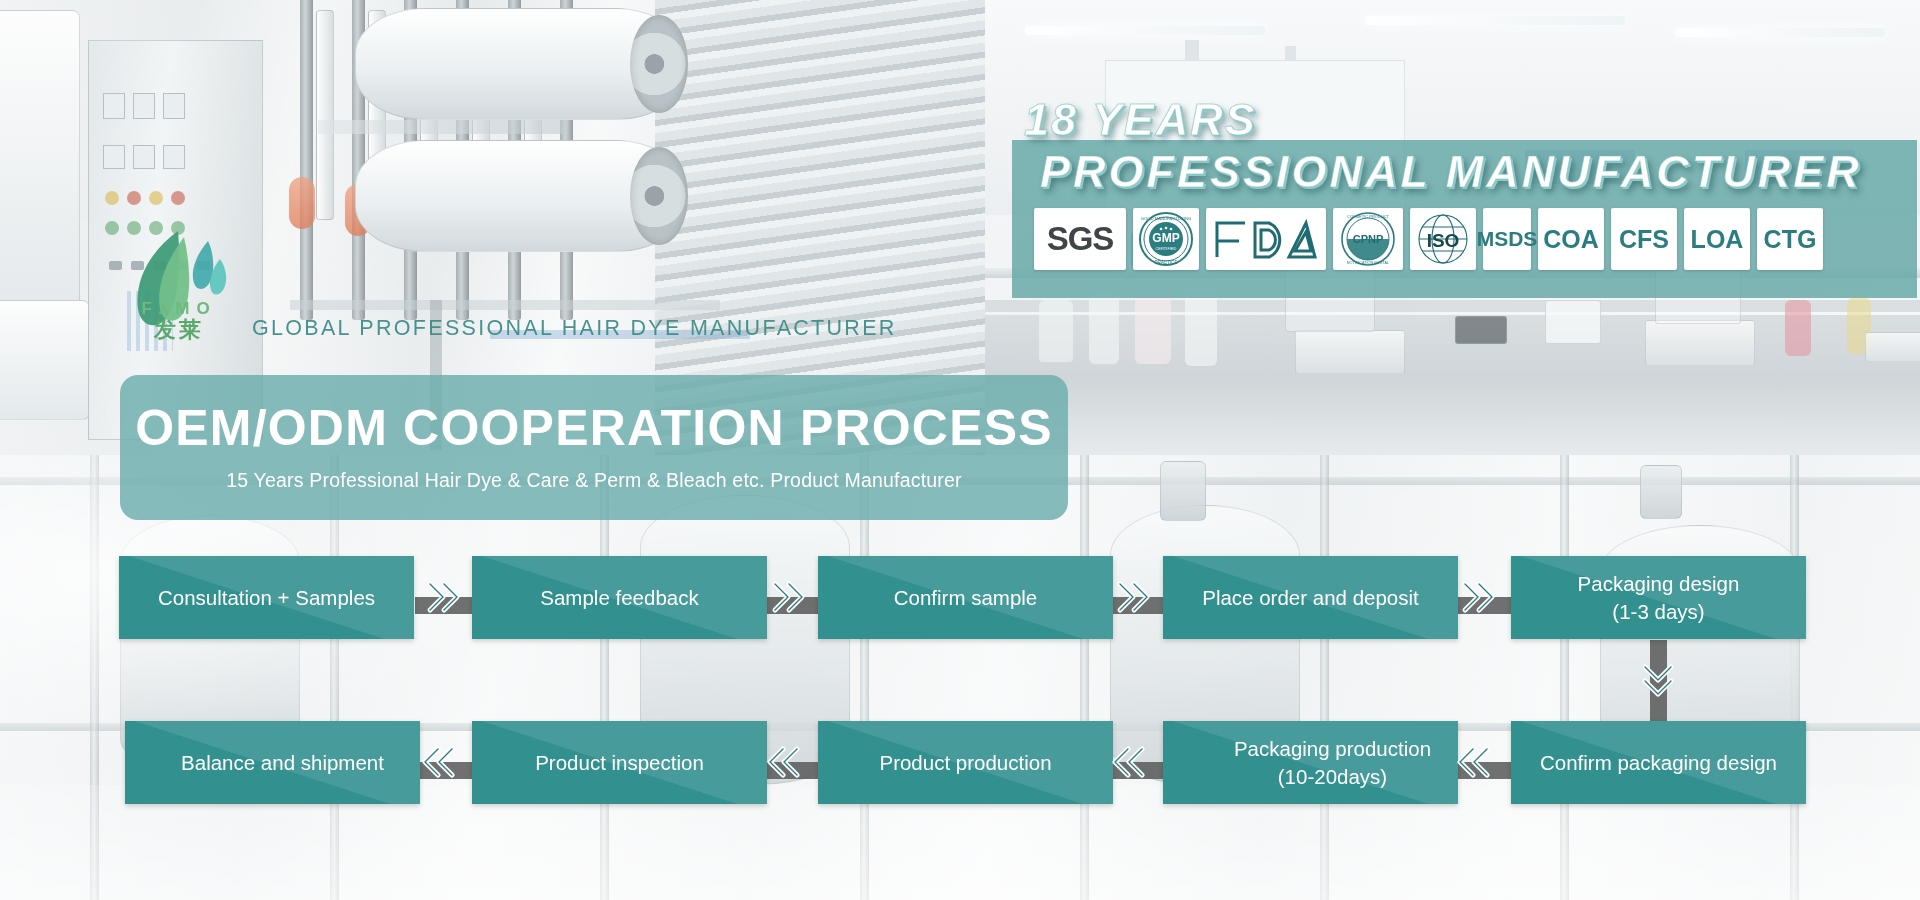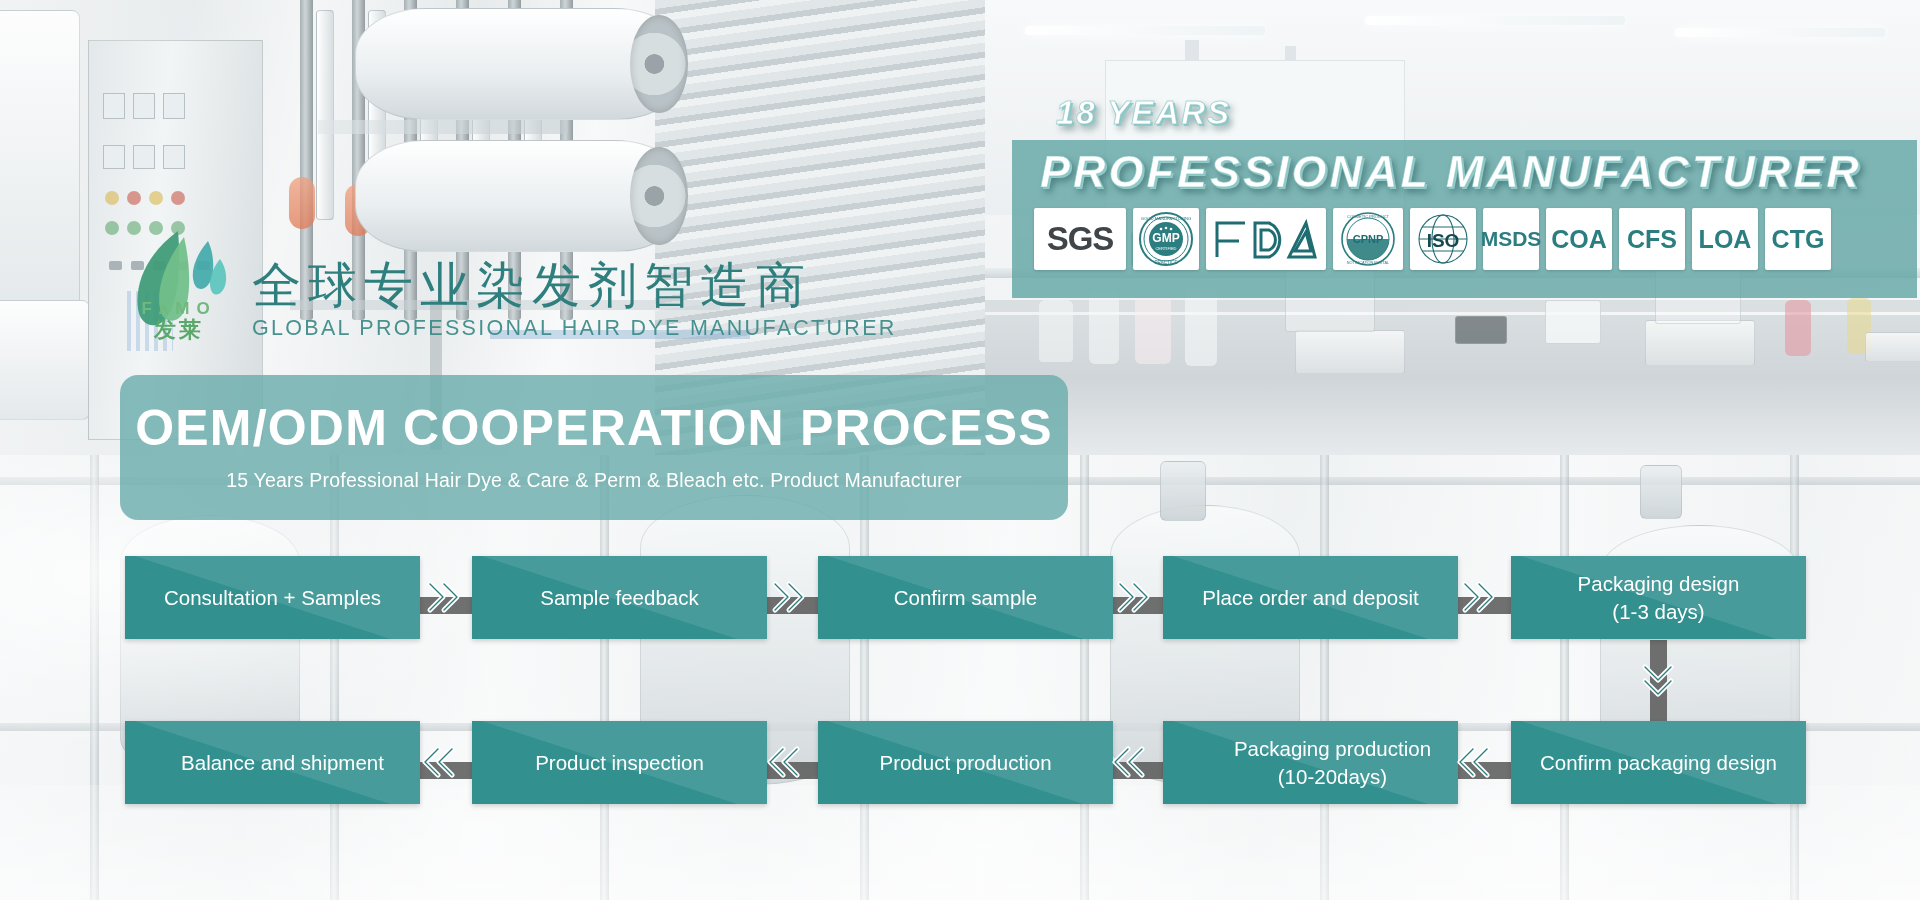--- a/index.html
+++ b/index.html
@@ -91,22 +91,22 @@
     font-size:22px; letter-spacing:3px; color:#5aa96b; font-weight:700; }
   .slogan { padding-bottom:4px; }
   .slogan-cn { font-size:49px; letter-spacing:7px; color:#2e7f7e; font-weight:500;
     line-height:1.08; white-space:nowrap; }
   .slogan-en { font-size:21.5px; letter-spacing:2.3px; color:#3a8a87; font-weight:400;
     white-space:nowrap; margin-top:4px; opacity:.92; }
 
   
   #years-banner { position:absolute; left:1012px; top:140px; width:905px; height:158px;
     background:rgba(96,165,164,.80); }
-  .yb-title { position:absolute; left:44px; top:-46px; font-style:italic; font-weight:900;
-    font-size:33px; letter-spacing:2px; color:#ffffff; white-space:nowrap;
+  .yb-title { position:absolute; left:12px; top:-46px; font-style:italic; font-weight:900;
+    font-size:45px; letter-spacing:2px; color:#ffffff; white-space:nowrap;
     text-shadow: 2px 2px 0 #8fc9c8, 4px 5px 7px rgba(20,70,70,.55);
     text-align: center;
     -webkit-text-stroke:1px rgba(120,190,188,.6); }
   .yb-sub { position:absolute; left:28px; top:6px; font-style:italic; font-weight:900;
     font-size:45px; letter-spacing:3px; color:#ffffff; white-space:nowrap;
     text-shadow: 2px 2px 0 #8fc9c8, 4px 5px 7px rgba(20,70,70,.55);
     -webkit-text-stroke:1px rgba(120,190,188,.6); }
   #cert-row { position:absolute; left:22px; top:68px; display:flex; gap:7px; align-items:stretch; }
   .cert { background:#ffffff; border-radius:2px; display:flex; align-items:center; justify-content:center;
     height:62px; box-shadow:0 1px 3px rgba(0,0,0,.18); }
@@ -114,21 +114,21 @@
 
   .sgs { width:92px; }
   .sgs .cert-text { font-size:33px; color:#3f4548; font-weight:900;
     font-family:"Liberation Sans", sans-serif; letter-spacing:-1px; }
   .gmp { width:66px; }
   .fda { width:120px; }
   .cpnp { width:70px; }
   .iso { width:66px; }
   .txtcert { width:66px; }
   .txtcert .cert-text { font-size:25px; }
-  .msds { width:56px;text-align:right; }
+  .msds { width:48px;text-align:right; }
   .msds .cert-text { font-size:21px; }
 
   
   #oem-panel { position:absolute; left:120px; top:375px; width:948px; height:145px;
     background:rgba(107,173,172,.82); border-radius:18px;
     display:flex; flex-direction:column; align-items:center; justify-content:center; }
   #oem-title { font-size:50px; font-weight:700; color:#ffffff; letter-spacing:1.2px;
     white-space:nowrap; line-height:1; }
   #oem-sub { margin-top:16px; font-size:19.5px; color:#ffffff; letter-spacing:.2px;
     white-space:nowrap; font-weight:400; }
@@ -277,21 +277,20 @@
       <svg viewBox="0 0 118 120" width="118" height="120" aria-hidden="true">
         <path d="M58 6 C30 26 14 56 18 84 C20 98 31 104 41 98 C56 88 62 52 58 6 Z" fill="#3f9c78" opacity=".95"></path>
         <path d="M64 12 C46 36 36 62 40 84 C42 95 51 99 59 93 C71 84 72 46 64 12 Z" fill="#72c08a" opacity=".95"></path>
         <path d="M88 16 C76 30 70 46 74 58 C76 65 83 66 88 60 C95 52 95 30 88 16 Z" fill="#3fa8a8" opacity=".9"></path>
         <path d="M100 34 C92 44 88 56 91 65 C93 71 99 71 103 65 C108 58 107 43 100 34 Z" fill="#59c3bd" opacity=".9"></path>
       </svg>
       <div class="logo-letters">FʌMO</div>
       <div class="logo-cn">发莱</div>
     </div>
     <div class="slogan">
-      <div class="slogan-cn">全球专业染发剂智造商</div>
       <div class="slogan-en">GLOBAL PROFESSIONAL HAIR DYE MANUFACTURER</div>
     </div>
   </div>
 
   <div id="years-banner">
     <div class="yb-title">18 YEARS</div>
     <div class="yb-sub">PROFESSIONAL MANUFACTURER</div>
 
     <div id="cert-row">
 
@@ -378,21 +377,21 @@
     <div class="rail rail-h" style="left:1105px;top:57px;width:70px;"></div>
     <div class="rail rail-h" style="left:1450px;top:57px;width:70px;"></div>
 
     <div class="rail rail-v" style="left:1650px;top:100px;width:17px;height:90px;"></div>
 
     <div class="rail rail-h" style="left:415px;top:222px;width:70px;"></div>
     <div class="rail rail-h" style="left:760px;top:222px;width:70px;"></div>
     <div class="rail rail-h" style="left:1105px;top:222px;width:70px;"></div>
     <div class="rail rail-h" style="left:1450px;top:222px;width:70px;"></div>
 
-    <div class="step" style="left:125px;top:16px;width:295px;">
+    <div class="step" style="left:119px;top:16px;width:295px;">
       <span>Consultation + Samples</span>
     </div>
     <div class="step" style="left:472px;top:16px;width:295px;">
       <span>Sample feedback</span>
     </div>
     <div class="step" style="left:818px;top:16px;width:295px;">
       <span>Confirm sample</span>
     </div>
     <div class="step" style="left:1163px;top:16px;width:295px;">
       <span>Place order and deposit</span>

